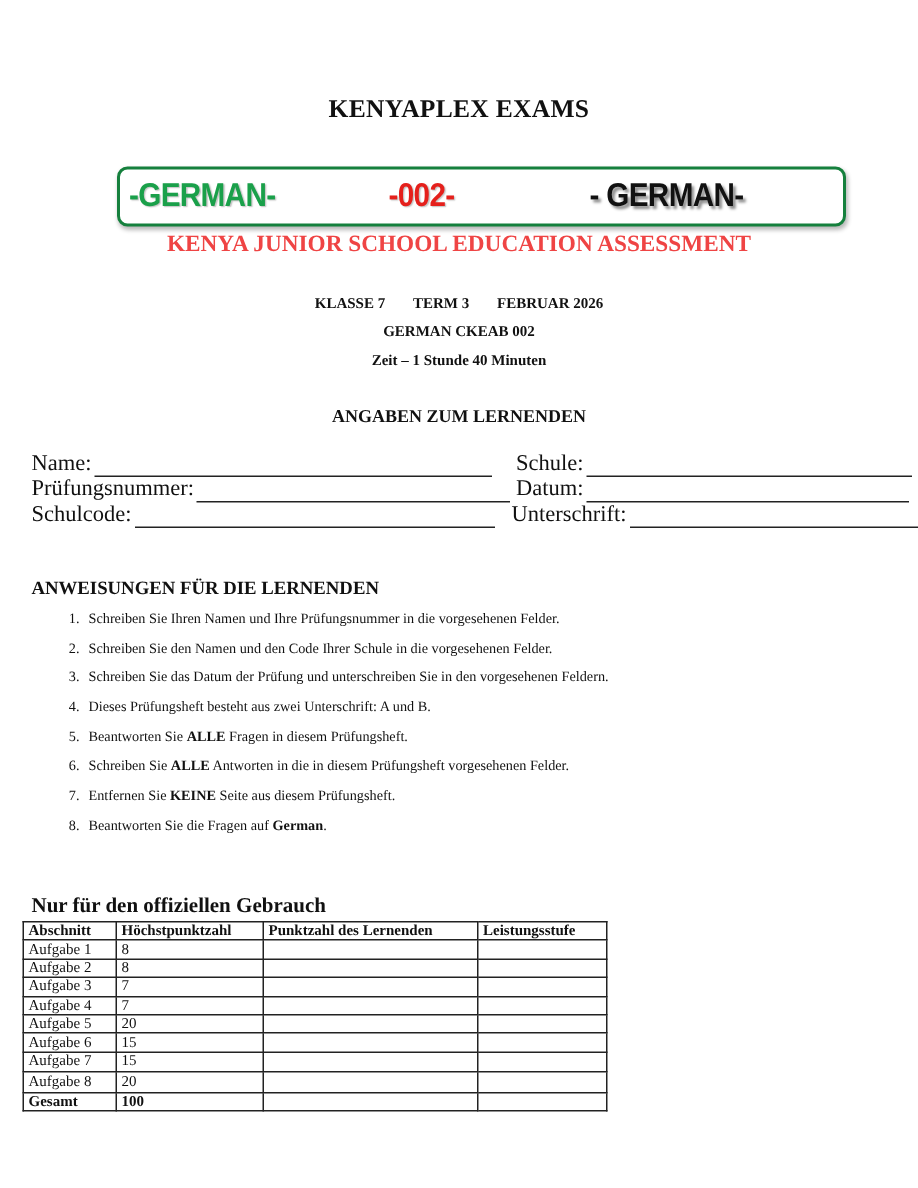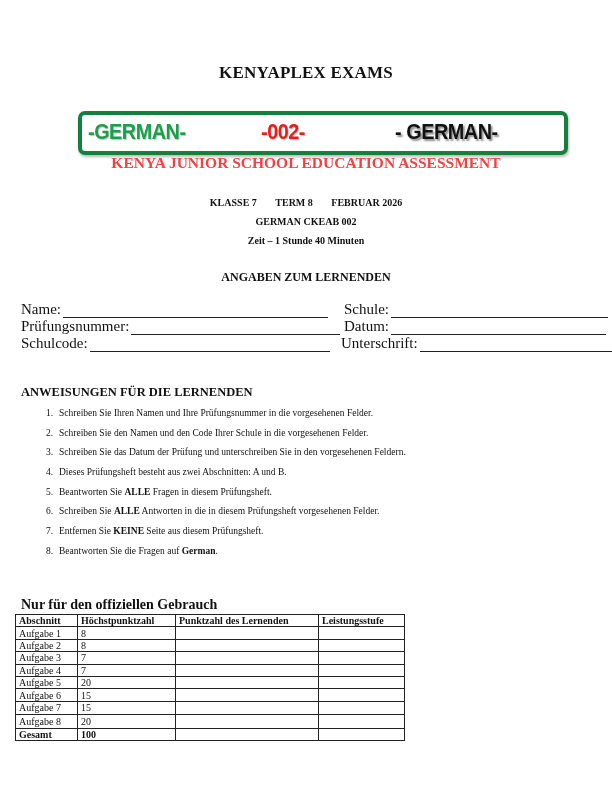--- a/index.html
+++ b/index.html
@@ -5,21 +5,21 @@
   html, body { margin: 0; padding: 0; background: #ffffff; }
   body {
     width: 612px; height: 792px; position: relative; overflow: hidden;
     font-family: "Liberation Serif", "DejaVu Serif", serif; color: #111;
   }
   .abs { position: absolute; }
   .center { left: 0; width: 612px; text-align: center; }
   #title { top: 63px; font-size: 17px; font-weight: bold; letter-spacing: 0.2px; }
   #banner {
     left: 78px; top: 111px; width: 482px; height: 36px;
-    border: 4px solid #15803d; border-radius: 7px; background: #fff;
+    border: 2px solid #15803d; border-radius: 7px; background: #fff;
     box-shadow: 1px 2px 3px rgba(0,0,0,0.28);
     text-align: center;
   }
   .bn {
     position: absolute; top: 4px; font-family: "Liberation Sans", "DejaVu Sans", sans-serif;
     font-weight: bold; font-size: 22px; letter-spacing: -0.5px; transform: scaleX(0.9);
     transform-origin: left center;
   }
   #bn1 { left: 6px; color: #1aa04a; text-shadow: 1px 1px 1px rgba(0,0,0,0.25); }
   #bn2 { left: 179px; color: #e5201c; text-shadow: 1px 1px 1px rgba(0,0,0,0.25); }
@@ -58,21 +58,21 @@
 <div class="abs" id="banner">
   <span class="bn" id="bn1">-GERMAN-</span>
   <span class="bn" id="bn2">-002-</span>
   <span class="bn" id="bn3">- GERMAN-</span>
 </div>
 
 <div class="abs center" id="subtitle">KENYA JUNIOR SCHOOL EDUCATION ASSESSMENT</div>
 
 <div class="abs center meta" id="meta1">
   <span>KLASSE 7</span>
-  <span>TERM 8</span>
+  <span>TERM 3</span>
   <span>FEBRUAR 2026</span>
 </div>
 <div class="abs center meta" id="meta2">GERMAN CKEAB 002</div>
 <div class="abs center meta" id="meta3">Zeit – 1 Stunde 40 Minuten</div>
 
 <div class="abs center" id="sec1">ANGABEN ZUM LERNENDEN</div>
 
 <div class="abs field" style="left:21px; top:305px;">
   <span>Name:</span>
   <span class="line" style="width:265px;"></span>
@@ -109,21 +109,21 @@
   <li>
       <span class="num">2.</span>
       <span><span>Schreiben Sie den Namen und den Code Ihrer Schule in die vorgesehenen Felder.</span></span>
     </li>
   <li>
       <span class="num">3.</span>
       <span><span>Schreiben Sie das Datum der Prüfung und unterschreiben Sie in den vorgesehenen Feldern.</span></span>
     </li>
   <li>
       <span class="num">4.</span>
-      <span><span>Dieses Prüfungsheft besteht aus zwei Abschnitten: A und B.</span></span>
+      <span><span>Dieses Prüfungsheft besteht aus zwei Unterschrift: A und B.</span></span>
     </li>
   <li>
       <span class="num">5.</span>
       <span style="white-space:pre;"><span>Beantworten Sie </span><b>ALLE</b><span> Fragen in diesem Prüfungsheft.</span></span>
     </li>
   <li>
       <span class="num">6.</span>
       <span style="white-space:pre;"><span>Schreiben Sie </span><b>ALLE</b><span> Antworten in die in diesem Prüfungsheft vorgesehenen Felder.</span></span>
     </li>
   <li>

